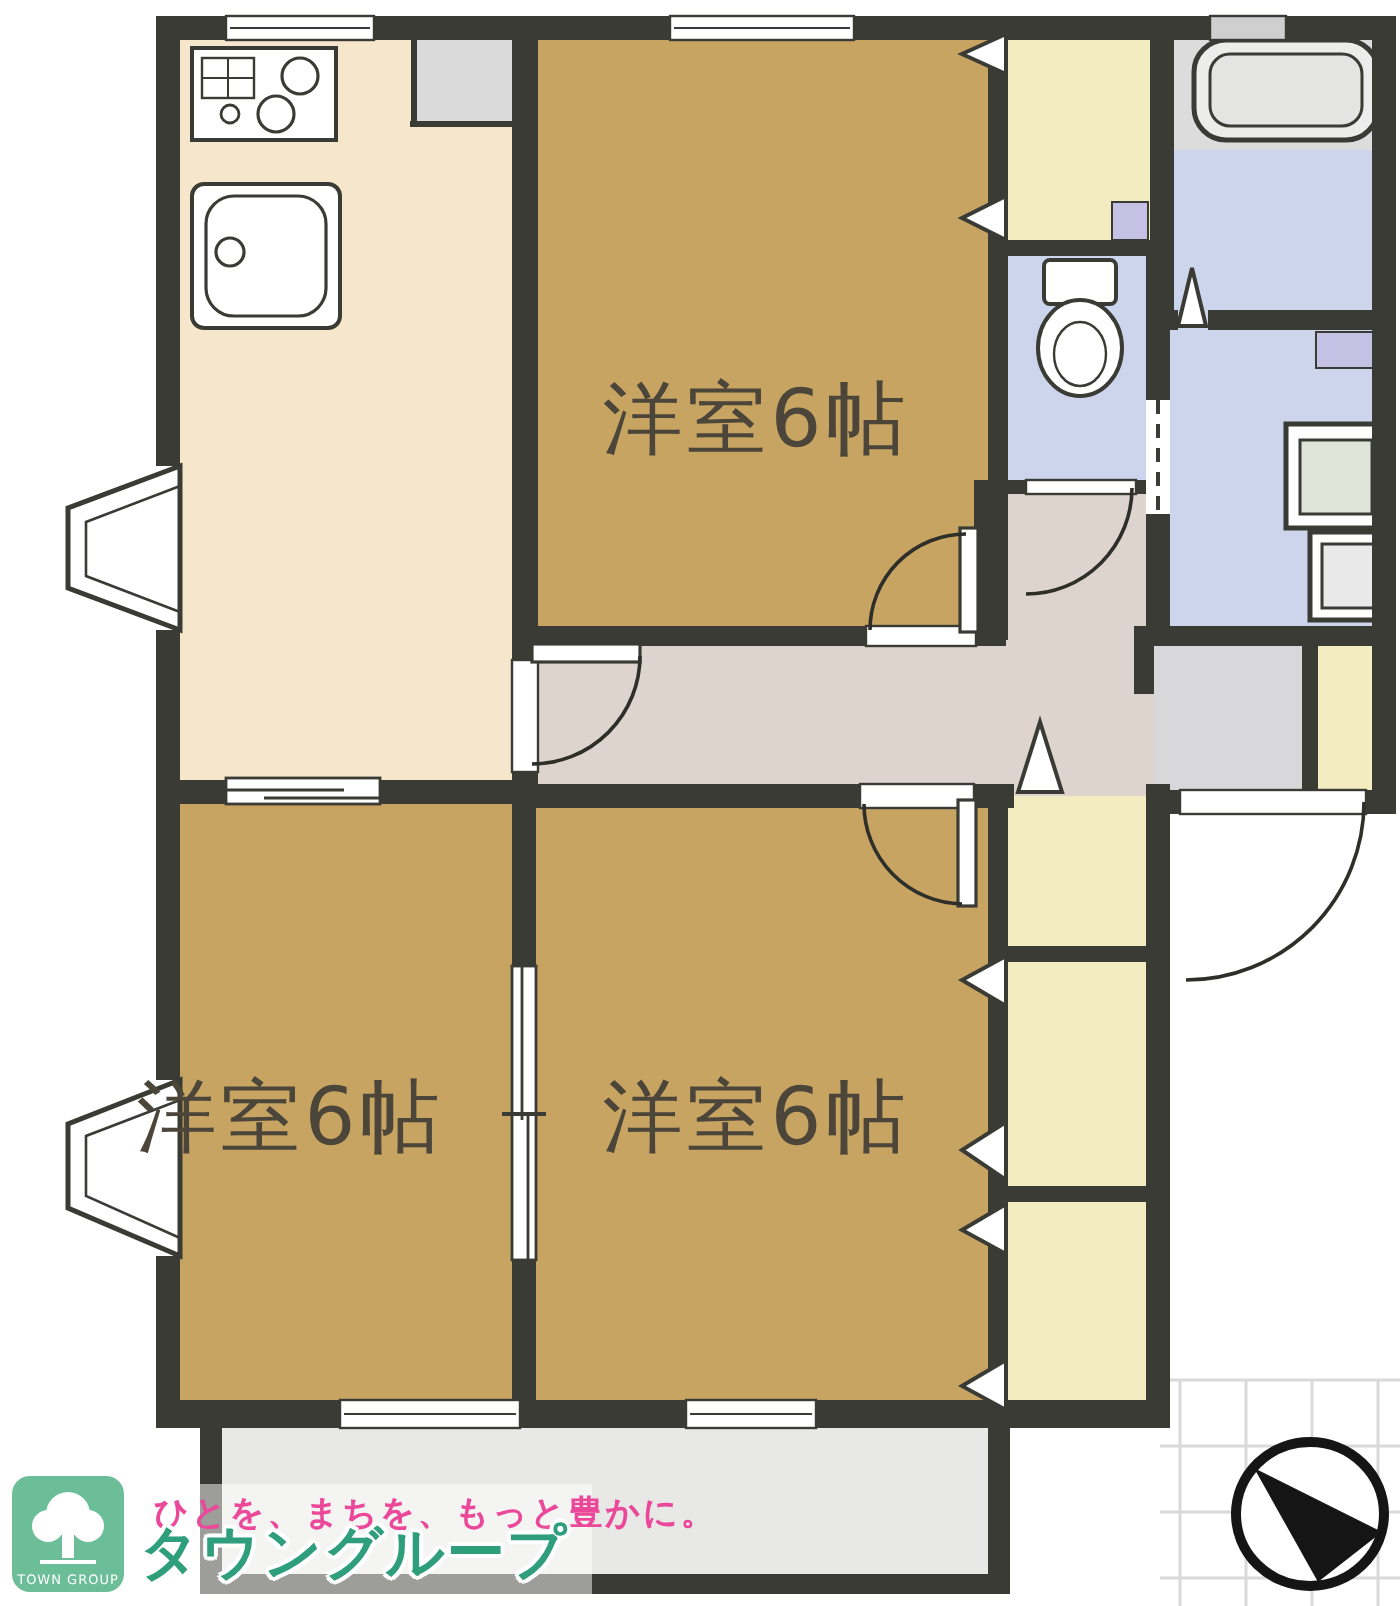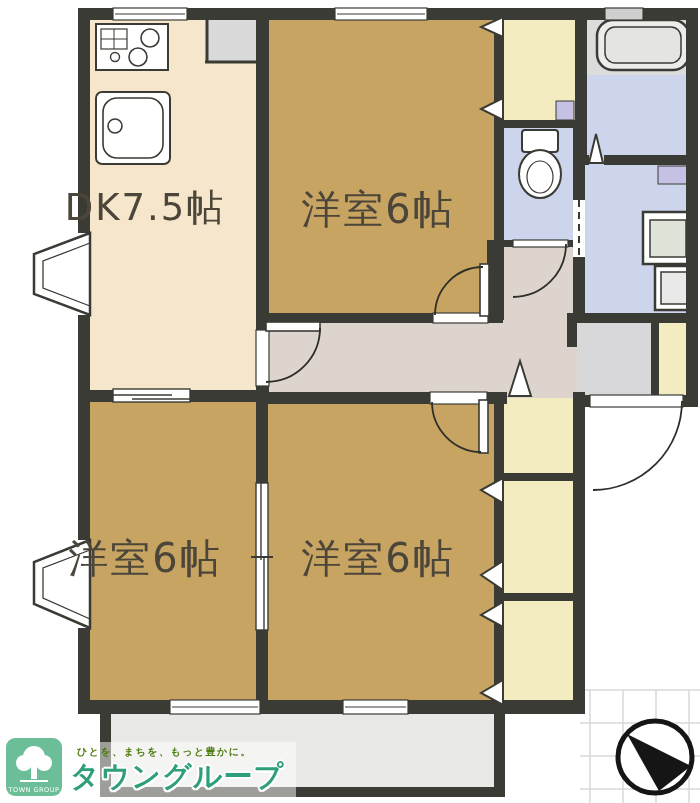--- a/index.html
+++ b/index.html
@@ -2,21 +2,21 @@
 <html><head>
 <meta charset="utf-8">
 <style>
   html,body{margin:0;padding:0;background:#ffffff;}
   #stage{position:relative;width:700px;height:803px;background:#ffffff;overflow:hidden;
          font-family:"DejaVu Sans",sans-serif;}
   #plan-svg{position:absolute;left:0;top:0;}
   .room-label{position:absolute;text-align:center;color:#4b4639;
               font-size:40px;letter-spacing:2px;font-weight:500;white-space:nowrap;}
   .dk-size{font-size:37px;}
-  .brand-tagline{position:absolute;left:77px;top:745px;font-size:10px;color:#4d7c0f;
+  .brand-tagline{position:absolute;left:77px;top:745px;font-size:17px;color:#ec4899;
                  letter-spacing:1.5px;font-weight:bold;}
   .brand-company{position:absolute;left:70px;top:757px;font-size:29px;font-weight:bold;
                  color:#2f9e7a;letter-spacing:1px;
                  text-shadow:2px 0 0 #fff,-2px 0 0 #fff,0 2px 0 #fff,0 -2px 0 #fff,
                              1.5px 1.5px 0 #fff,-1.5px 1.5px 0 #fff,1.5px -1.5px 0 #fff,-1.5px -1.5px 0 #fff;}
 </style>
 </head>
 <body>
 
 <div id="stage">
@@ -257,21 +257,20 @@
     </g>
     <text x="34" y="792" font-size="6.5" fill="#ffffff" text-anchor="middle" font-family="DejaVu Sans, sans-serif" letter-spacing="0.5">TOWN GROUP</text>
   </g>
 
   <g>
     <ellipse cx="655" cy="757" rx="37" ry="36" fill="#ffffff" stroke="#151515" stroke-width="5"></ellipse>
     <polygon points="627,734 691,766 659,791" fill="#151515"></polygon>
   </g>
 </svg>
 
-<div class="room-label dk-size" style="left:40px;top:183px;width:210px;">DK7.5帖</div>
 <div class="room-label" style="left:283px;top:182px;width:190px;">洋室6帖</div>
 <div class="room-label" style="left:50px;top:531px;width:190px;">洋室6帖</div>
 <div class="room-label" style="left:283px;top:531px;width:190px;">洋室6帖</div>
 
 <div class="brand-tagline">ひとを、まちを、もっと豊かに。</div>
 <div class="brand-company">タウングループ</div>
 
 </div>
 
 </body></html>

